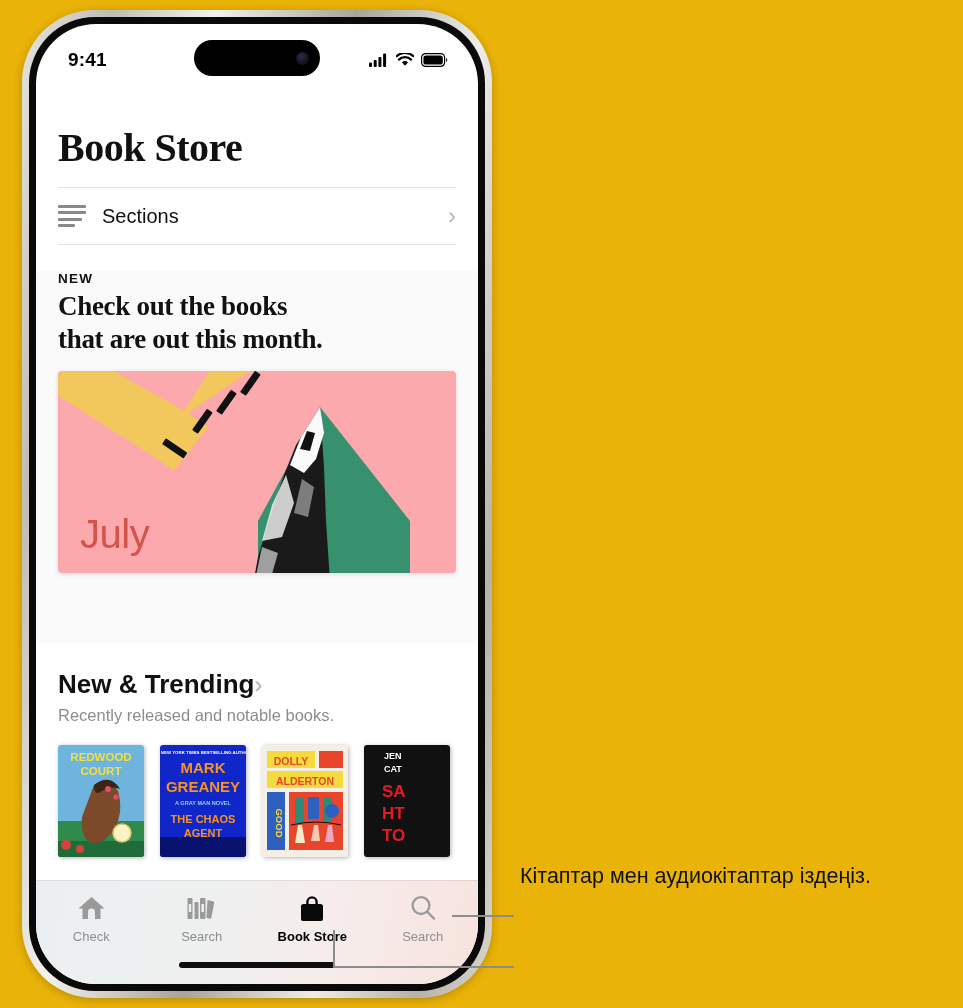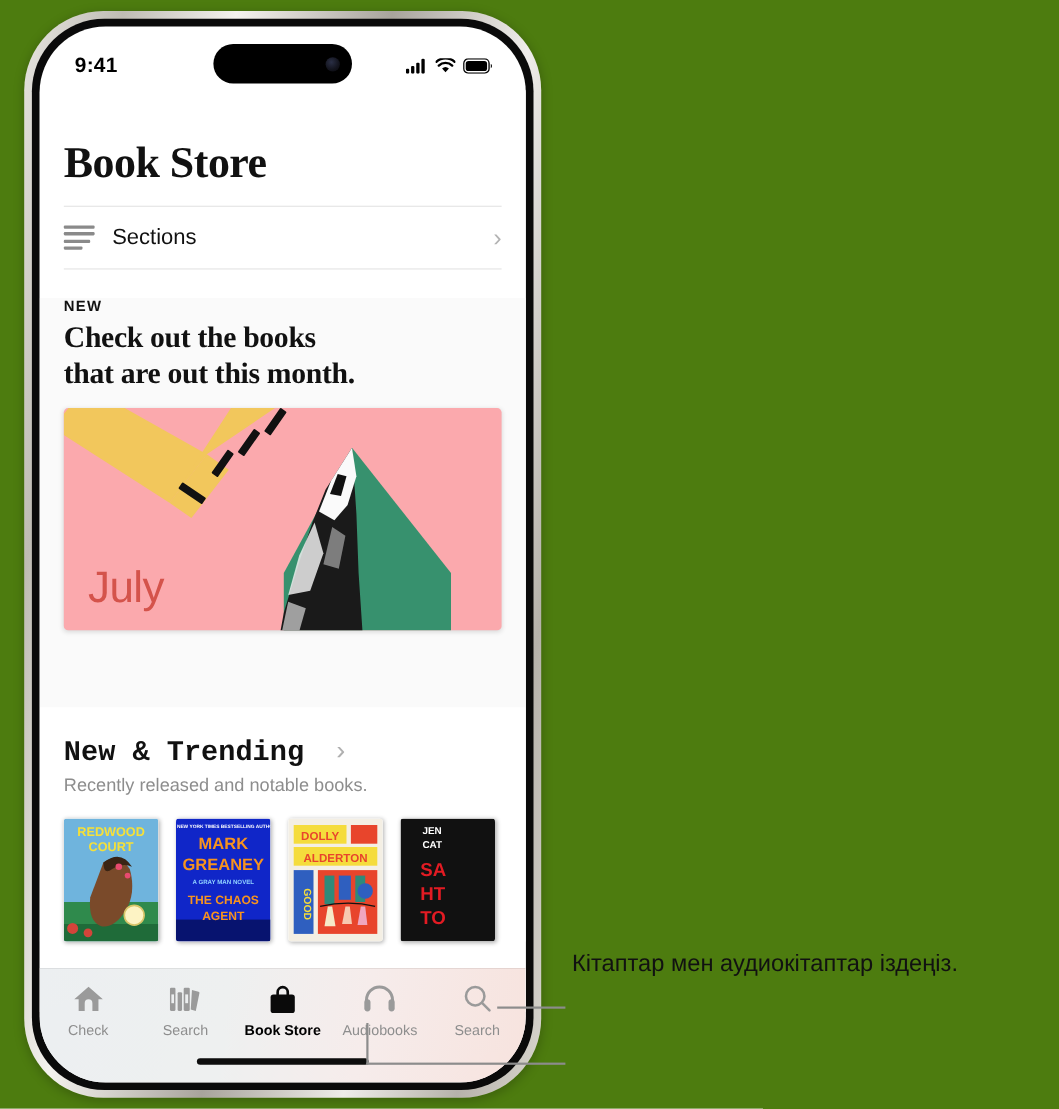--- a/index.html
+++ b/index.html
@@ -2,21 +2,21 @@
 <html><head>
 <meta charset="utf-8">
 <style>
   * { box-sizing: border-box; margin: 0; padding: 0; }
   html, body {
     width: 963px; height: 1008px;
     background: #ffffff;
     font-family: "Liberation Sans", sans-serif;
     overflow: hidden;
   }
-  #root { position: relative; width: 963px; height: 1008px; background: #4d7c0f; }
+  #root { position: relative; width: 963px; height: 1008px; background: #eab308; }
 
   
   .phone-frame {
     position: absolute; left: 22px; top: 10px;
     width: 470px; height: 988px;
     border-radius: 72px;
     background: linear-gradient(100deg,#e6e4df 0%, #bfbcb4 14%, #f4f2ee 30%, #a8a49c 52%, #efedea 72%, #b6b2aa 88%, #d9d6cf 100%);
     box-shadow: 0 2px 10px rgba(0,0,0,.22);
   }
   .phone-bezel {
@@ -98,21 +98,21 @@
     box-shadow: 0 1px 5px rgba(0,0,0,.14);
   }
   .art-pink { background:#FBA9AD; }
   .july {
     position:absolute; left:22px; bottom:16px;
     font-size: 40px; color:#D4534B; letter-spacing:-.5px;
   }
 
   
   .nt-wrap { padding: 26px 22px 0 22px; background:#fff; }
-  .nt-title { font-family:Liberation Mono, monospace; font-weight:bold; font-size:26px; color:#111; display:flex; align-items:center; gap:26px; }
+  .nt-title { font-family:Liberation Sans, sans-serif; font-weight:bold; font-size:26px; color:#111; display:flex; align-items:center; gap:0; }
   .nt-chev { color:#b0b0b0; font-size:24px; font-weight:300; }
   .nt-sub { font-size:16.5px; color:#8d8d8d; margin-top:6px; }
 
   .shelf { display:flex; gap:16px; margin-top: 20px; }
   .cover { width: 86px; height: 112px; border-radius: 3px; flex:0 0 86px;
            box-shadow: 1px 1px 4px rgba(0,0,0,.3); overflow:hidden; position:relative; }
 
   
   .tabbar {
     position:absolute; left:0; bottom:0; width:442px; height:104px;
@@ -340,30 +340,20 @@
       <div class="tab active">
         <span class="tab-ico">
           <svg width="26" height="27" viewBox="0 0 26 27">
             <path d="M8.4 9 V7 a4.6 4.6 0 0 1 9.2 0 V9" stroke="#0a0a0a" stroke-width="2.4" fill="none" stroke-linecap="round"></path>
             <rect x="2" y="9" width="22" height="17" rx="2.6" fill="#0a0a0a"></rect>
           </svg>
         </span>
         <span class="tab-lab">Book Store</span>
       </div>
 
-      <div class="tab">
-        <span class="tab-ico">
-          <svg width="30" height="26" viewBox="0 0 30 26">
-            <path d="M3.2 18 V14 a11.8 11.8 0 0 1 23.6 0 V18" stroke="#9a9a9a" stroke-width="2.8" fill="none" stroke-linecap="round"></path>
-            <rect x="1.2" y="13.5" width="5.6" height="11" rx="2.8" fill="#9a9a9a"></rect>
-            <rect x="23.2" y="13.5" width="5.6" height="11" rx="2.8" fill="#9a9a9a"></rect>
-          </svg>
-        </span>
-        <span class="tab-lab">Audiobooks</span>
-      </div>
 
       <div class="tab">
         <span class="tab-ico">
           <svg width="28" height="28" viewBox="0 0 28 28">
             <circle cx="12" cy="11.6" r="8.4" stroke="#9a9a9a" stroke-width="2.3" fill="none"></circle>
             <line x1="18.2" y1="17.8" x2="25" y2="24.6" stroke="#9a9a9a" stroke-width="2.3" stroke-linecap="round"></line>
           </svg>
         </span>
         <span class="tab-lab">Search</span>
       </div>

